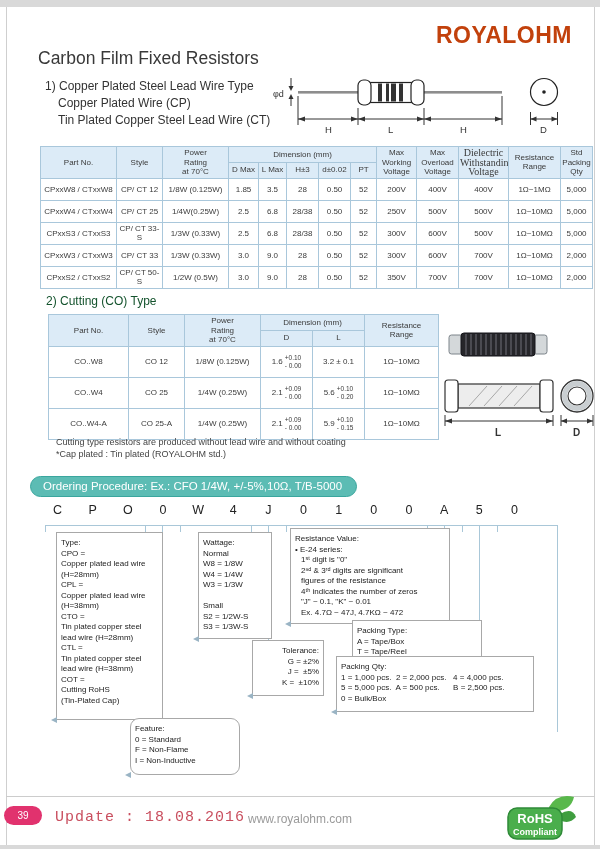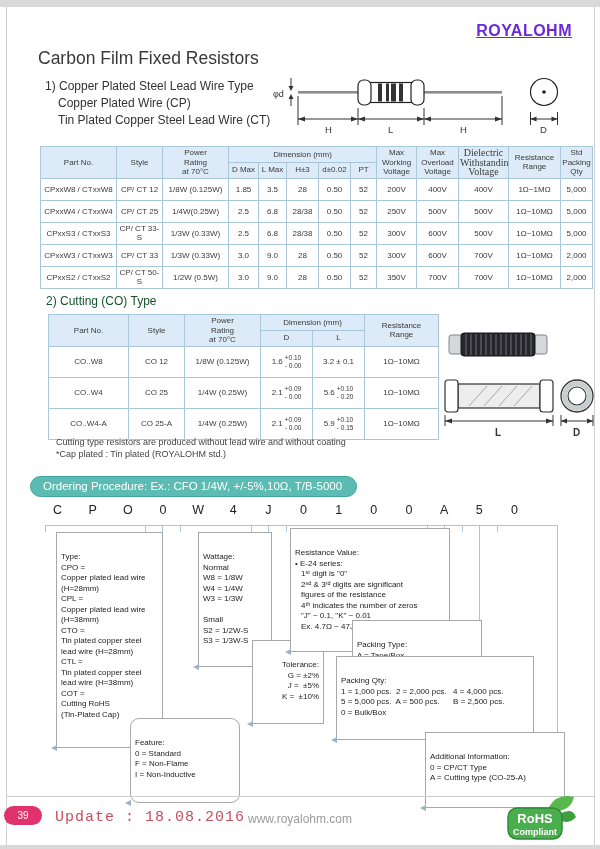--- a/index.html
+++ b/index.html
@@ -2,21 +2,21 @@
 <html><head>
 <meta charset="utf-8">
 <style>
   html,body{margin:0;padding:0;background:#d8d8d8;font-family:"Liberation Sans",sans-serif;}
   .page{position:relative;width:600px;height:849px;background:#ffffff;overflow:hidden;}
   .edge-top{position:absolute;top:0;left:0;width:600px;height:7px;background:#d9d9d9;}
   .edge-bottom{position:absolute;bottom:0;left:0;width:600px;height:4px;background:#d9d9d9;}
   .edge-left{position:absolute;top:7px;bottom:4px;left:6px;width:1px;background:#cfcfcf;}
   .edge-right{position:absolute;top:7px;bottom:4px;right:5px;width:1px;background:#cfcfcf;}
 
-  .logo{position:absolute;top:22px;right:28px;font-size:16px;font-weight:bold;letter-spacing:.5px;color:#6d28d9;text-decoration:underline;}
+  .logo{position:absolute;top:22px;right:28px;font-size:23px;font-weight:bold;letter-spacing:.5px;color:#c2410c;}
   .title{position:absolute;left:38px;top:48px;font-size:17.5px;color:#383838;}
   .sec1{position:absolute;left:45px;top:78px;font-size:12px;color:#333;line-height:17px;}
   .sec1 .ind{padding-left:13px;}
 
   
   table{border-collapse:collapse;table-layout:fixed;color:#3a3a3a;}
   th,td{border:1px solid #a9c7db;text-align:center;padding:1px 1px;font-weight:400;overflow:hidden;}
   thead th{background:#dcebf7;font-size:8px;line-height:9.5px;white-space:pre-line;}
   tbody td{font-size:8px;background:#fff;}
   .t1{position:absolute;left:40px;top:146px;width:552px;}
@@ -30,21 +30,21 @@
   .notes{position:absolute;left:56px;top:437px;font-size:9px;color:#444;line-height:11.5px;}
 
   .pill{position:absolute;left:30px;top:476px;background:#5cbcb4;border:1px solid #3aa69e;color:#fff;
         font-size:11.5px;padding:3px 14px 4px 12px;border-radius:12px;}
 
   
   .ord{position:absolute;left:0;top:500px;width:600px;height:284px;}
   .code-row{position:absolute;left:40px;top:3px;width:492px;display:flex;}
   .code-char{flex:1;text-align:center;font-size:12.5px;color:#222;}
   .cn{position:absolute;background:#a9c7d8;}
-  .anno-box{position:absolute;border:1px solid #a8a8a8;background:#fff;padding:19px 4px;font-size:8px;line-height:10.5px;color:#222;}
+  .anno-box{position:absolute;border:1px solid #a8a8a8;background:#fff;padding:5px 4px;font-size:8px;line-height:10.5px;color:#222;}
   .bx-title{font-size:8px;}
   .bx-line{white-space:pre;}
   .indent .bx-line{padding-left:6px;}
   .indent .bx-line:first-child{padding-left:0;}
   .arr{position:absolute;left:-6px;bottom:-4px;width:0;height:0;border-top:3px solid transparent;border-bottom:3px solid transparent;border-right:6px solid #9ab4c4;}
 
   
   .foot-line{position:absolute;left:6px;right:5px;top:796px;border-top:1px solid #cccccc;}
   .badge{position:absolute;left:4px;top:806px;width:38px;height:19px;background:#e1326e;border-radius:10px;
          color:#fff;font-size:10px;text-align:center;line-height:19px;}
@@ -494,28 +494,20 @@
     <div class="anno-box" style="left:336px;top:156px;width:188px;height:44px;">
       <div class="bx-title">Packing Qty:</div>
       <div>
           <div class="bx-line">1 = 1,000 pcs.  2 = 2,000 pcs.   4 = 4,000 pcs.</div>
           <div class="bx-line">5 = 5,000 pcs.  A = 500 pcs.      B = 2,500 pcs.</div>
           <div class="bx-line">0 = Bulk/Box</div>
         </div>
         <span class="arr"></span>
     </div>
 
-    <div class="anno-box" style="left:425px;top:232px;width:130px;height:36px;">
-      <div class="bx-title">Additional Information:</div>
-      <div>
-          <div class="bx-line">0 = CP/CT Type</div>
-          <div class="bx-line">A = Cutting type (CO-25-A)</div>
-        </div>
-        <span class="arr"></span>
-    </div>
   </div>
 
   <div class="foot-line"></div>
   <div class="badge">39</div>
   <div class="update">Update : 18.08.2016</div>
   <div class="site">www.royalohm.com</div>
   <svg class="rohs" width="72" height="52" viewBox="0 0 72 52">
     <path d="M44,15 Q52,1 69,5 Q66,18 52,19 Q46,19 44,15 Z" fill="#59b84b"></path>
     <path d="M55,22 Q67,15 71,25 Q64,33 55,28 Z" fill="#3f9e3f"></path>
     <path d="M44,16 Q52,18 56,26" fill="none" stroke="#2f8a38" stroke-width="1.5"></path>

